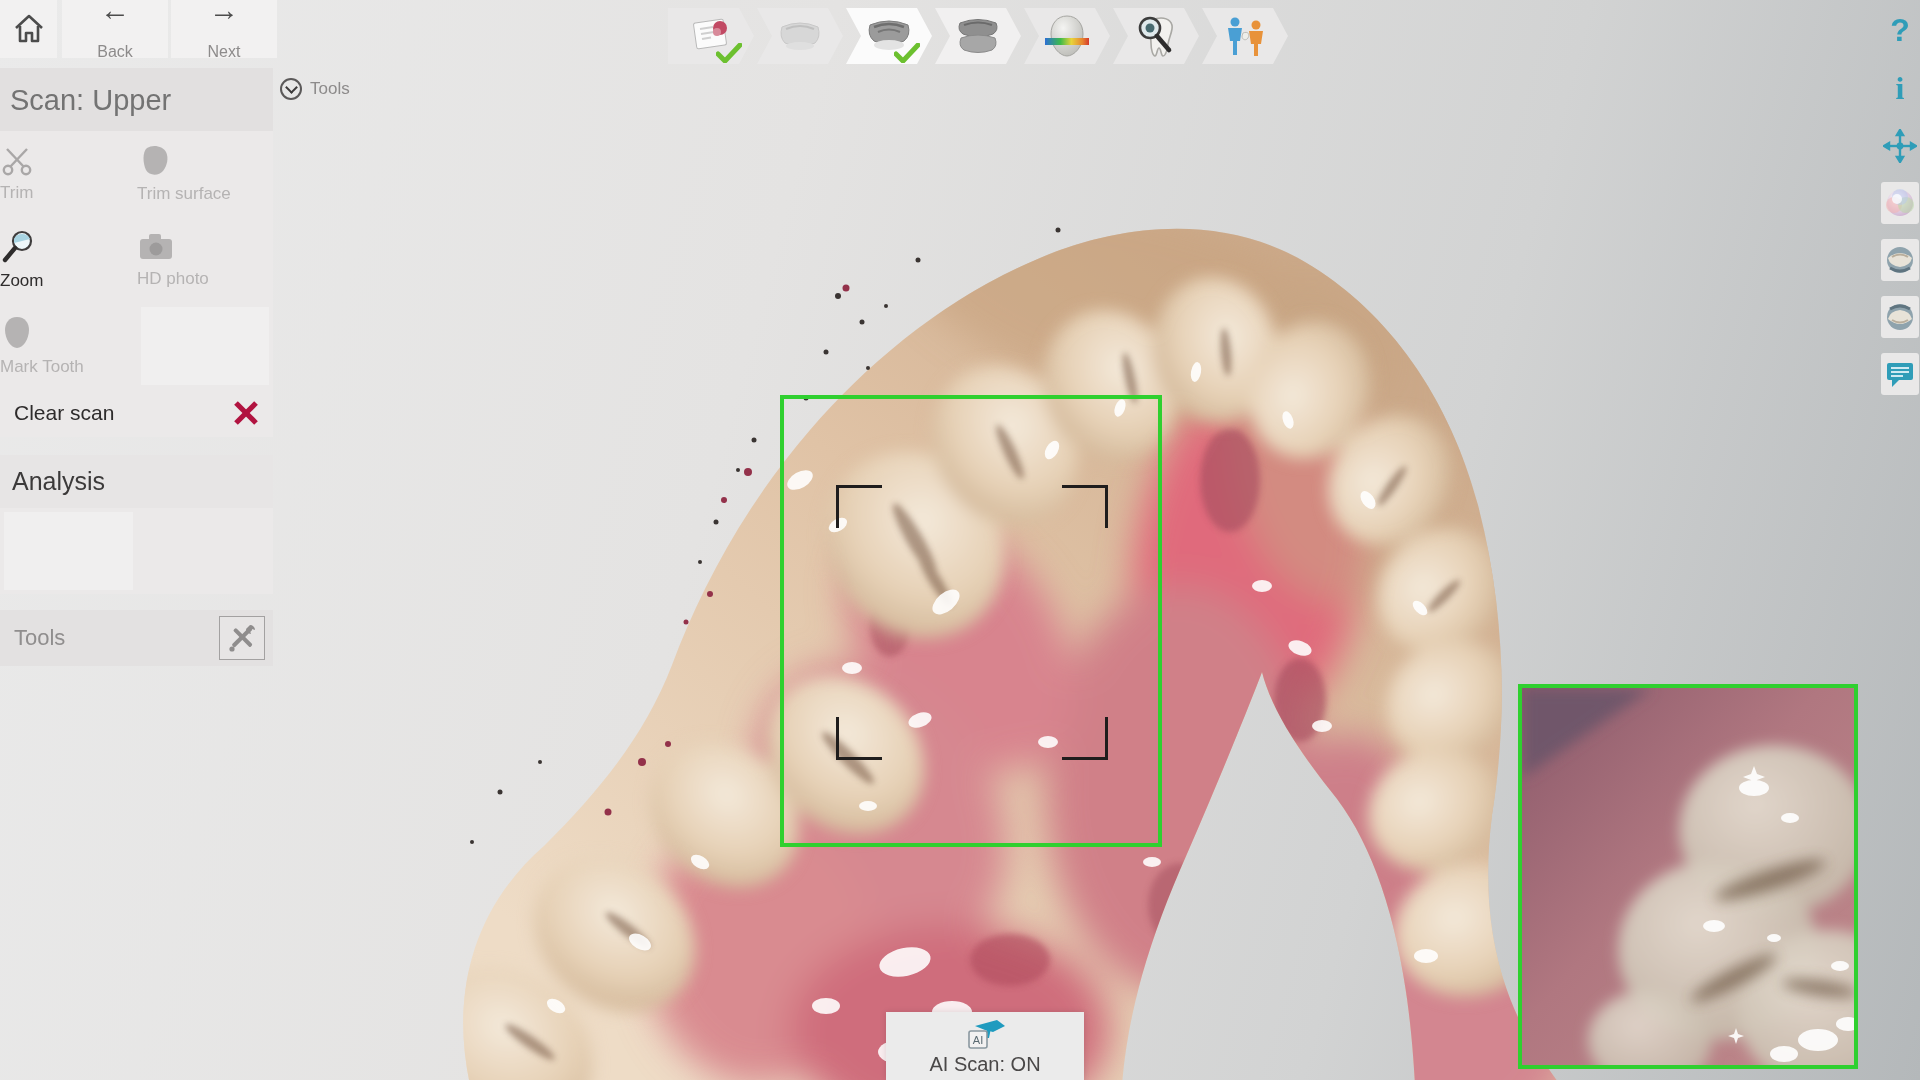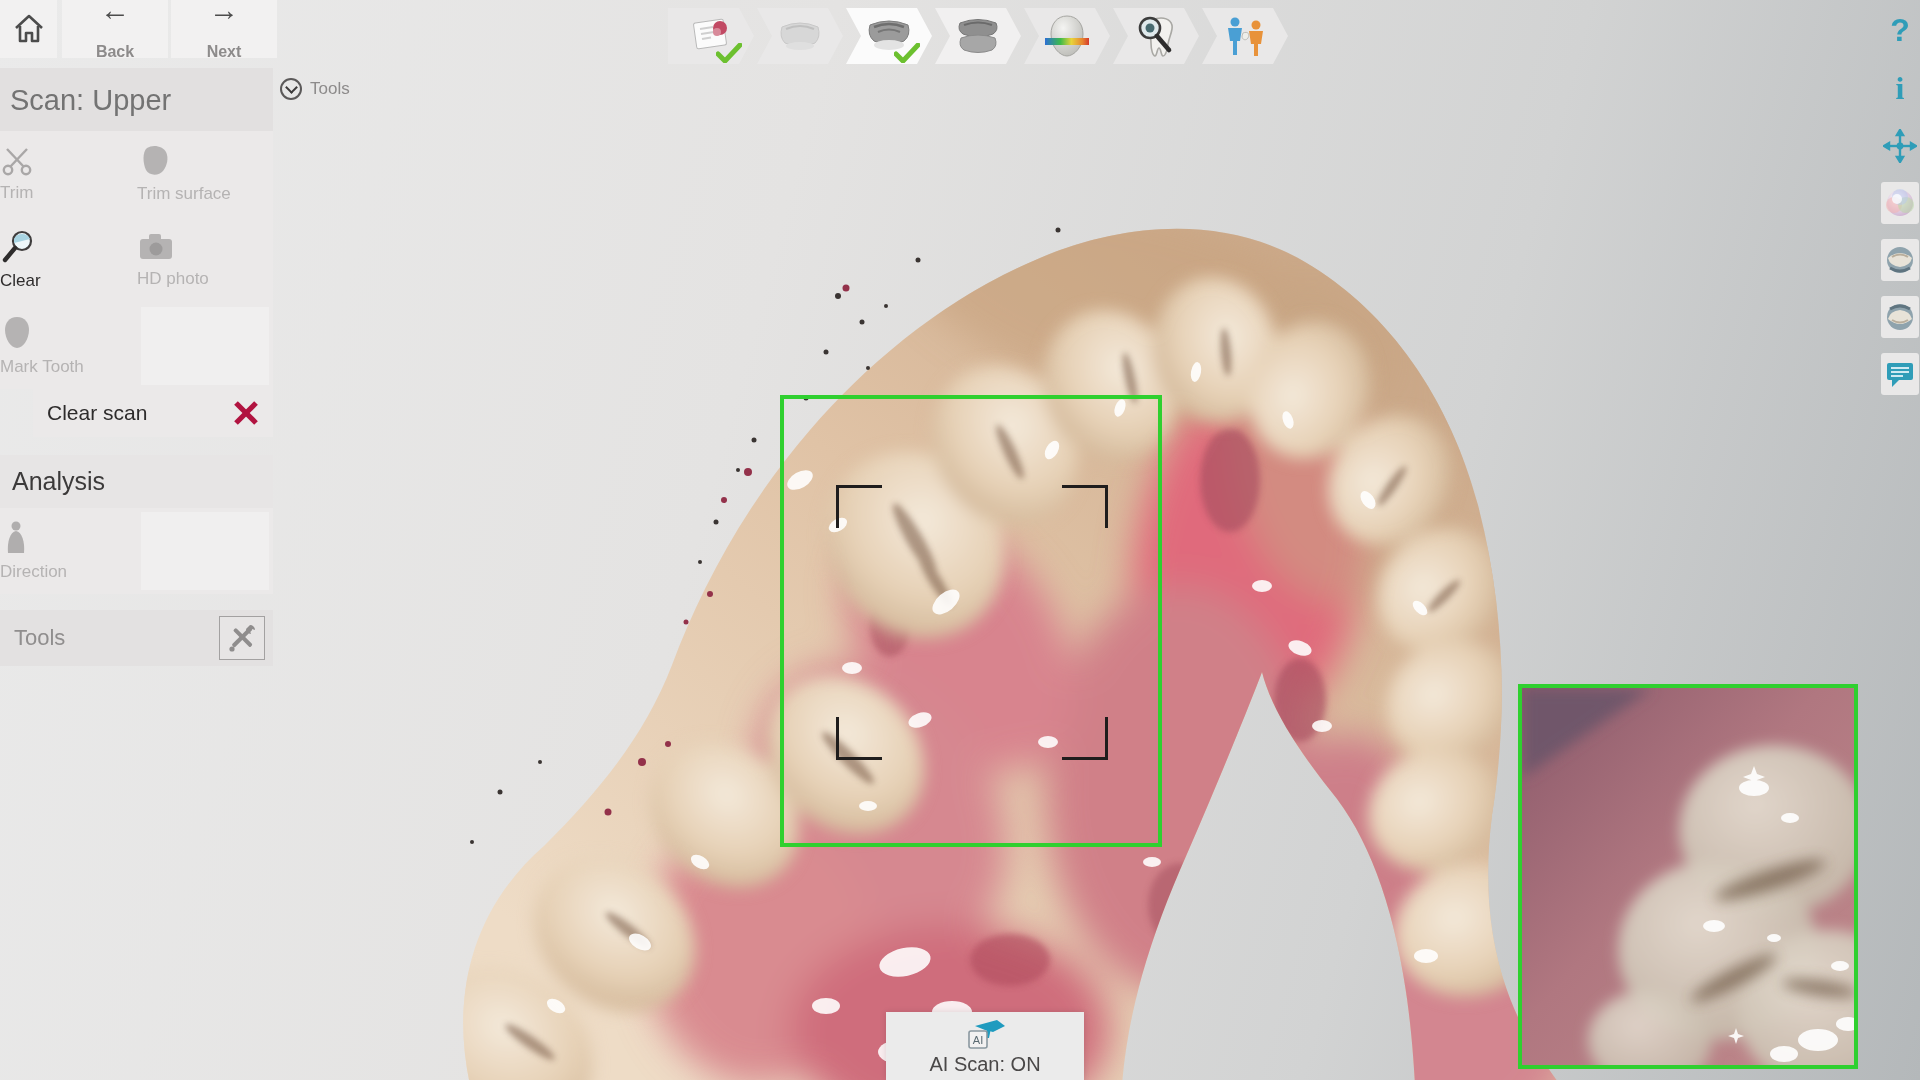--- a/index.html
+++ b/index.html
@@ -11,33 +11,33 @@
   
   #scan-canvas { position:absolute; inset:0; z-index:1; }
 
   
   .nav-tile { position:absolute; top:0; height:58px; background:#f2f1f1; z-index:5;
     display:flex; flex-direction:column; align-items:center; justify-content:center; cursor:pointer; }
   #home-btn { left:0; width:57px; }
   #back-btn { left:62px; width:106px; }
   #next-btn { left:171px; width:106px; }
   .nav-arrow { font-size:30px; color:#4c4c4c; line-height:26px; font-weight:400; }
-  .nav-lbl { font-size:16px; color:#8d8b8b; margin-top:20px;font-weight:bold; }
+  .nav-lbl { font-size:16px; color:#8d8b8b; margin-top:20px; }
 
   
   #left-panel { position:absolute; left:0; top:68px; width:273px; z-index:5; }
   .lp-header { background:#e2e0e0; padding:16px 10px 14px 10px; font-size:29px; color:#737373; }
   #lp-toolgrid { background:#ebe9e9; display:grid; grid-template-columns:137px 136px; }
   .tool-tile { height:86px; display:flex; flex-direction:column; align-items:flex-start;
     justify-content:center; cursor:pointer; }
   .tool-tile .t-lbl { font-size:17px; margin-top:6px; color:#b5b3b3; }
   .tool-tile.enabled .t-lbl { color:#2e2c2c; }
   .tool-tile.empty { background:#f0efef; margin:4px; height:78px; cursor:default; }
   .lp-row { background:#ebe9e9; display:flex; align-items:flex-end; justify-content:space-between;
-    padding:12px 14px;margin-left:33px; }
+    padding:12px 14px; }
   .lp-row .r-lbl { font-size:21px; color:#2e2c2c; }
   .lp-gap { height:18px; }
   .lp-sec { background:#e7e5e5; padding:12px 12px; font-size:25px; color:#3c3a3a; }
   #direction-row { background:#ebe9e9; display:grid; grid-template-columns:137px 136px; }
   #tools-row { background:#e3e1e1; display:flex; align-items:center; justify-content:space-between;
     padding:6px 8px 6px 14px; margin-top:16px; }
   #tools-row .r-lbl { font-size:22px; color:#908e8e; }
   #wrench-box { width:46px; height:44px; border:1px solid #a3a1a1; background:#e7e5e5;
     display:flex; align-items:center; justify-content:center; cursor:pointer; }
 
@@ -427,21 +427,21 @@
           <path d="M10,4 C16,0 26,2 29,8 C32,14 30,22 26,27 C22,32 12,32 9,26 C6,20 5,8 10,4 Z" fill="#b5b3b3"></path>
         </svg>
         <span class="t-lbl">Trim surface</span>
       </div>
       <div class="tool-tile enabled">
         <svg width="36" height="36" viewBox="0 0 36 36">
           <circle cx="22" cy="12" r="9" fill="#eef7fa" stroke="#3f3d3d" stroke-width="2.2"></circle>
           <path d="M14,10 A9,9 0 0 1 30,10 L14,14 Z" fill="#a8d4e2"></path>
           <line x1="15" y1="19" x2="5" y2="31" stroke="#2e2c2c" stroke-width="4.4" stroke-linecap="round"></line>
         </svg>
-        <span class="t-lbl">Clear</span>
+        <span class="t-lbl">Zoom</span>
       </div>
       <div class="tool-tile">
         <svg width="38" height="32" viewBox="0 0 38 32">
           <rect x="3" y="8" width="32" height="20" rx="3" fill="#b5b3b3"></rect>
           <rect x="12" y="3" width="12" height="7" rx="2" fill="#b5b3b3"></rect>
           <circle cx="19" cy="18" r="6.5" fill="#9d9b9b"></circle>
         </svg>
         <span class="t-lbl">HD photo</span>
       </div>
       <div class="tool-tile">
@@ -461,27 +461,20 @@
             <line x1="23" y1="2" x2="3" y2="22"></line>
         </g>
       </svg>
     </div>
 
     <div class="lp-gap"></div>
 
     <div class="lp-sec">Analysis</div>
 
     <div id="direction-row">
-      <div class="tool-tile">
-        <svg width="32" height="36" viewBox="0 0 32 36">
-          <circle cx="16" cy="6" r="4.5" fill="#b0aeae"></circle>
-          <path d="M8,33 C7,22 10,12 16,11 C22,12 25,22 24,33 Z" fill="#b0aeae"></path>
-        </svg>
-        <span class="t-lbl">Direction</span>
-      </div>
       <div class="tool-tile empty"></div>
     </div>
 
     <div id="tools-row">
       <span class="r-lbl">Tools</span>
       <div id="wrench-box">
         <svg width="34" height="34" viewBox="0 0 34 34">
           <g fill="#8f8d8d">
             <rect x="15.2" y="3" width="4" height="26" rx="1.5" transform="rotate(45 17 16)"></rect>
             <rect x="15.2" y="5" width="4" height="24" rx="1.5" transform="rotate(-45 17 16)"></rect>

